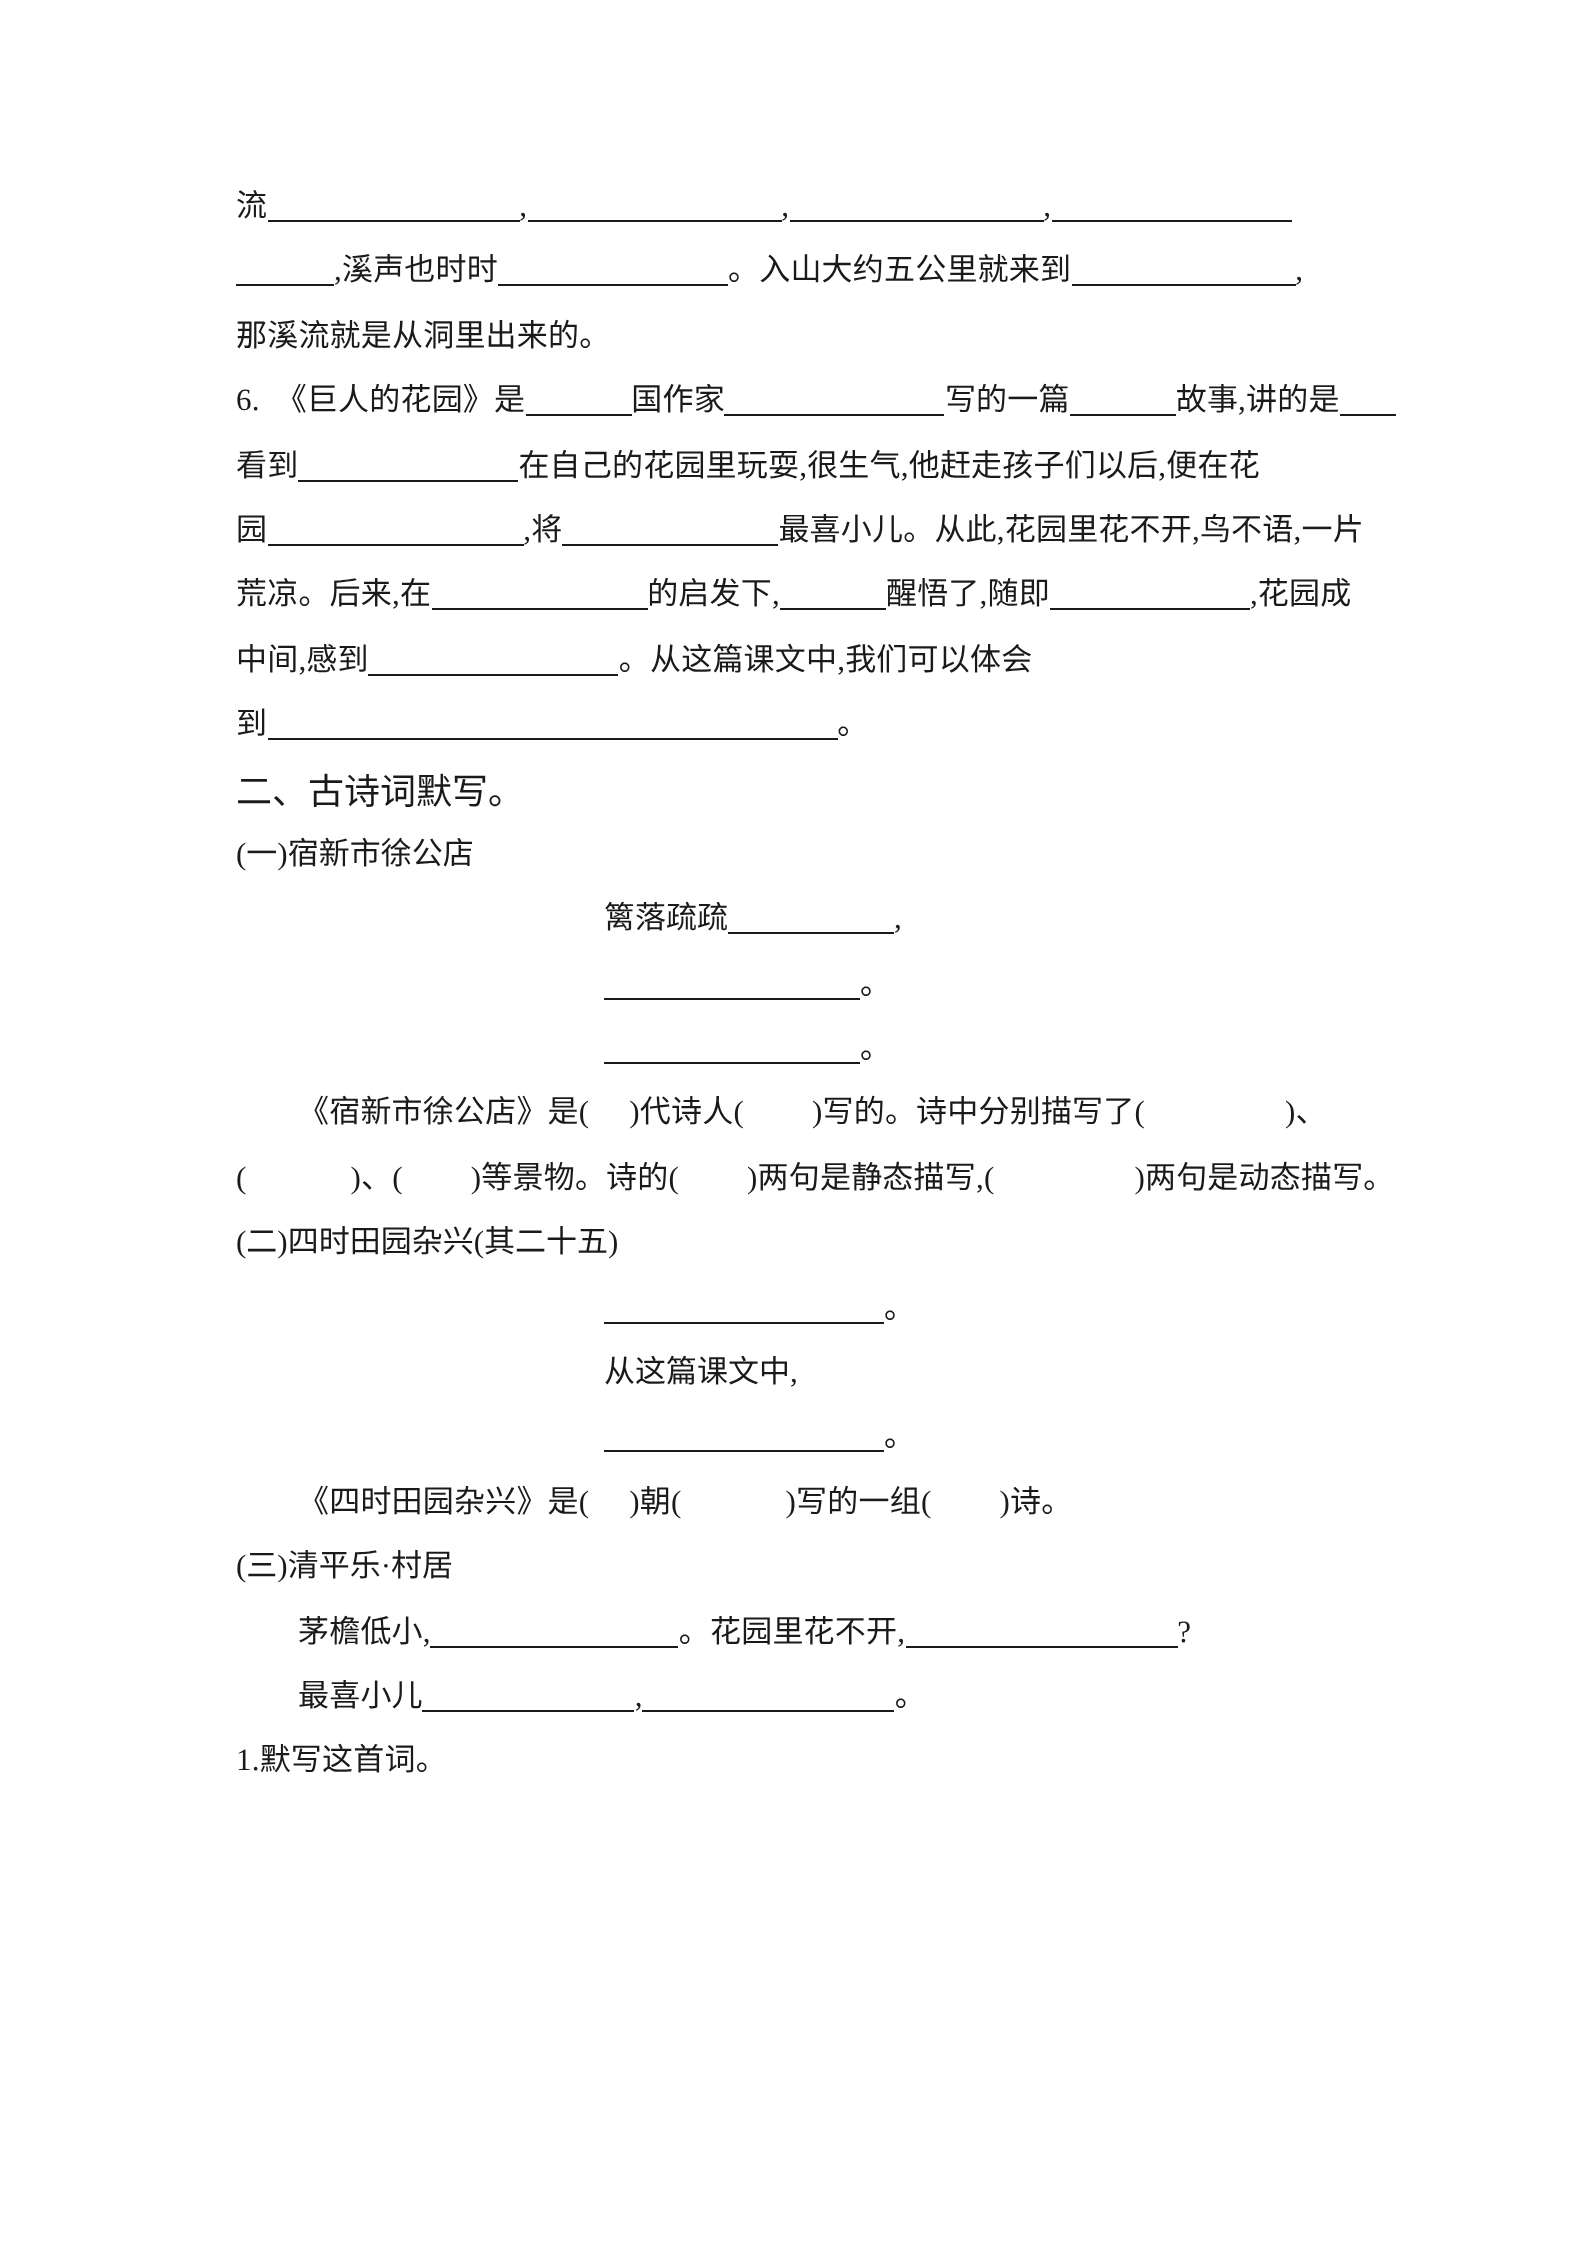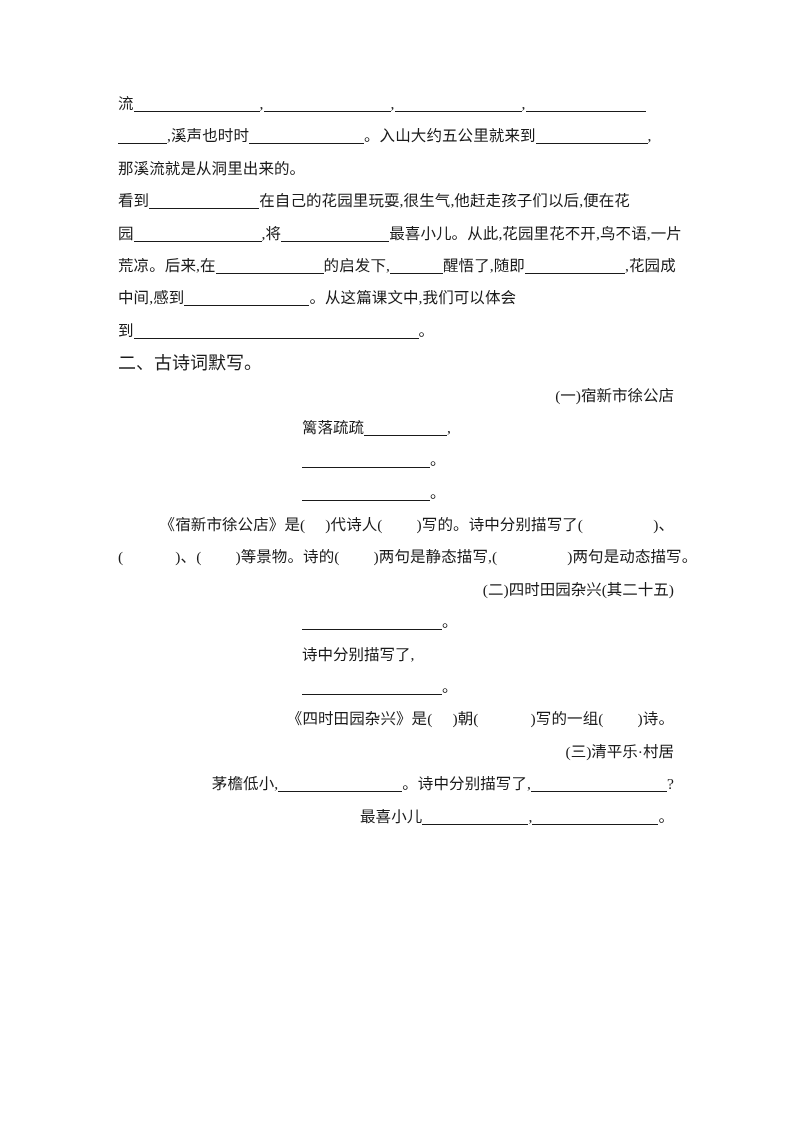--- a/index.html
+++ b/index.html
@@ -25,38 +25,38 @@
     width: 556px;
   }
   
   .ln {
     font-size: 15.5px;
     line-height: 32.4px;
     height: 32.4px;
     white-space: nowrap;
     letter-spacing: 0.1px;
   }
-  .ind1 { padding-left: 31px; text-align: right; }
+  .ind1 { padding-left: 31px; }
   
   .blank {
     display: inline-block;
     border-bottom: 1px solid #1a1a1a;
     vertical-align: -3px;
     height: 13px;
     margin: 0 0px;
   }
   .gap-s { display:inline-block; width: 20px; }
   .gap-m { display:inline-block; width: 34px; }
   .gap-l { display:inline-block; width: 52px; }
   .gap-xl { display:inline-block; width: 70px; }
   .poem-title {
     font-size: 15.5px;
     line-height: 32.4px;
     height: 32.4px;
-    text-align: right;
+    text-align: left;
     white-space: nowrap;
   }
   .poem-line {
     font-size: 15.5px;
     line-height: 32.4px;
     height: 32.4px;
     white-space: nowrap;
     text-align: left;
   }
   .poem-wrap {
@@ -83,20 +83,23 @@
     </div>
 
     <div class="ln">
       <span class="blank" style="width:49px;"></span><span>,</span><span>溪声也时时</span><span class="blank" style="width:115px;"></span><span>。入山大约五公里就来到</span><span class="blank" style="width:112px;"></span><span>,</span>
     </div>
 
     <div class="ln">
       <span>那溪流就是从洞里出来的。</span>
     </div>
 
+    <div class="ln">
+      <span>6.</span><span class="gap-s" style="width:8px;"></span><span>《巨人的花园》是</span><span class="blank" style="width:53px;"></span><span>国作家</span><span class="blank" style="width:110px;"></span><span>写的一篇</span><span class="blank" style="width:53px;"></span><span>故事,讲的是</span><span class="blank" style="width:28px;"></span>
+    </div>
 
     <div class="ln">
       <span>看到</span><span class="blank" style="width:110px;"></span><span>在自己的花园里玩耍,很生气,他赶走孩子们以后,便在花</span>
     </div>
 
     <div class="ln">
       <span>园</span><span class="blank" style="width:128px;"></span><span>,将</span><span class="blank" style="width:108px;"></span><span>最喜小儿。从此,花园里花不开,鸟不语,一片</span>
     </div>
 
     <div class="ln">
@@ -138,37 +141,38 @@
     </div>
 
     <div class="poem-title">(二)四时田园杂兴(其二十五)</div>
 
 
     <div class="poem-line poem-wrap-b">
       <span class="blank" style="width:140px;"></span><span>。</span>
     </div>
 
     <div class="poem-line poem-wrap-b">
-      <span>诗中分别描写了,</span>
+      <span>从这篇课文中,</span>
     </div>
 
     <div class="poem-line poem-wrap-b">
       <span class="blank" style="width:140px;"></span><span>。</span>
     </div>
 
     <div class="ln ind1">
       <span>《四时田园杂兴》是(</span><span class="gap-s"></span><span>)朝(</span><span class="gap-l"></span><span>)写的一组(</span><span class="gap-m"></span><span>)诗。</span>
     </div>
 
     <div class="poem-title">(三)清平乐·村居</div>
 
     <div class="ln ind1">
-      <span>茅檐低小,</span><span class="blank" style="width:124px;"></span><span>。诗中分别描写了,</span><span class="blank" style="width:136px;"></span><span>?</span>
+      <span>茅檐低小,</span><span class="blank" style="width:124px;"></span><span>。花园里花不开,</span><span class="blank" style="width:136px;"></span><span>?</span>
     </div>
 
 
     <div class="ln ind1">
       <span>最喜小儿</span><span class="blank" style="width:106px;"></span><span>,</span><span class="blank" style="width:126px;"></span><span>。</span>
     </div>
 
+    <div class="ln">1.默写这首词。</div>
 
   </div>
 </div>
 
 </body></html>

